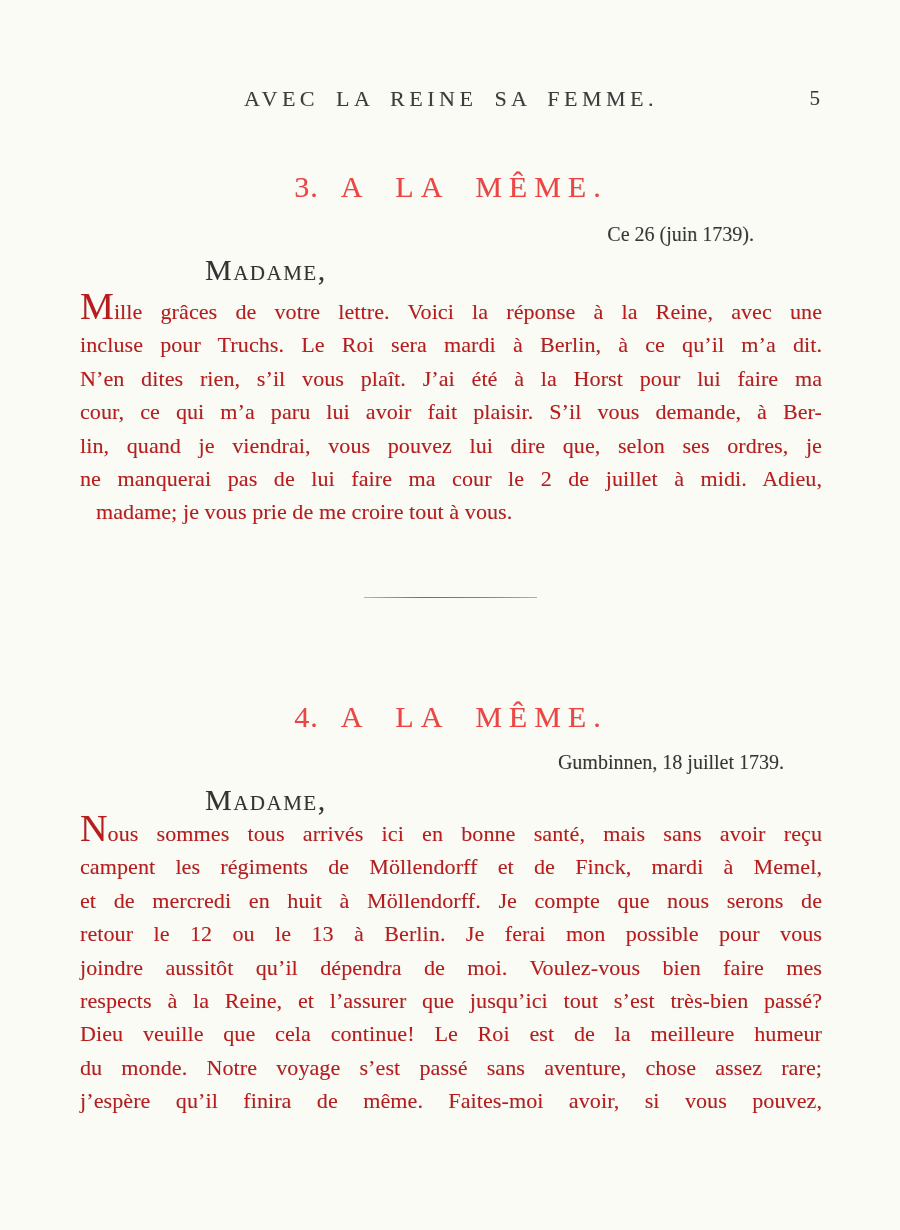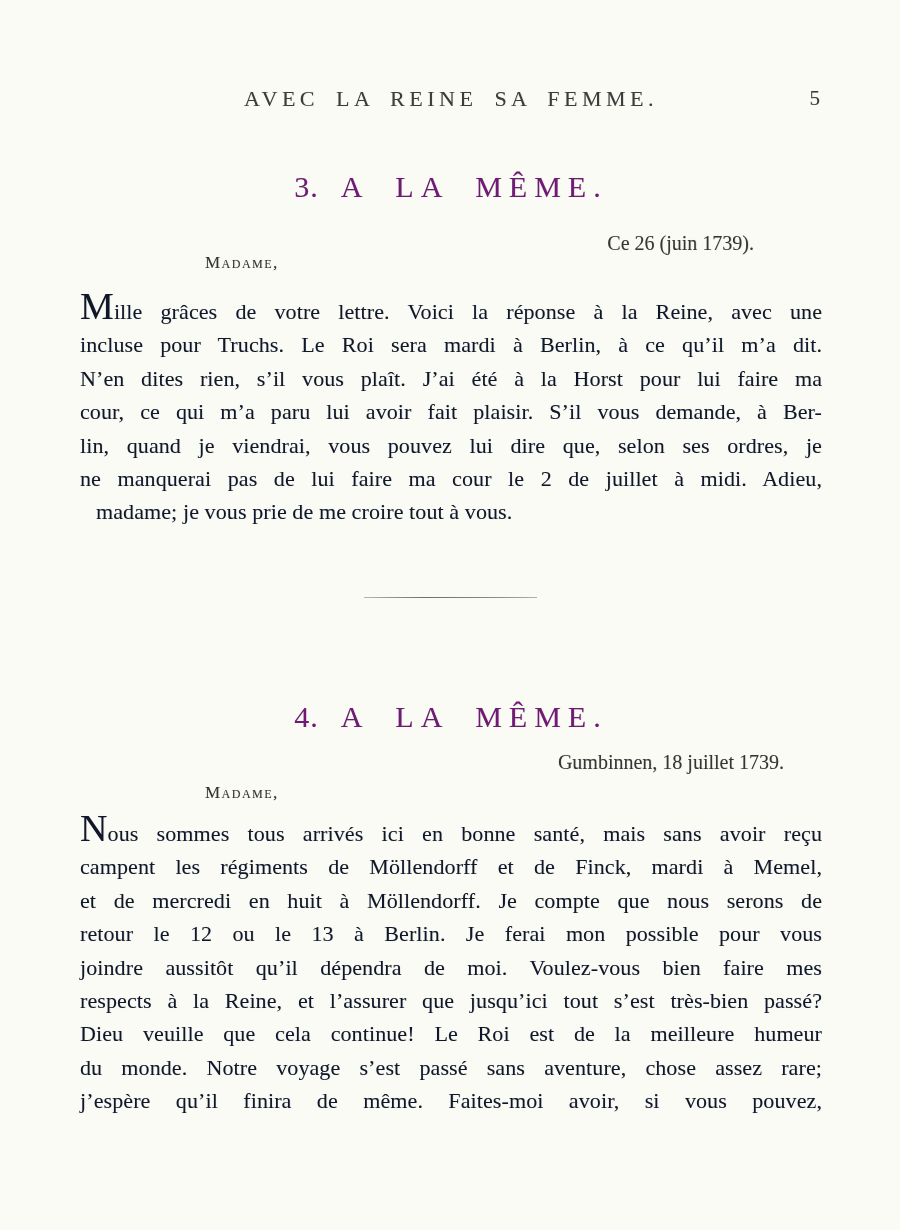--- a/index.html
+++ b/index.html
@@ -43,50 +43,50 @@
 
   
   .letter-heading {
     position: absolute;
     left: 80px;
     width: 742px;
     margin: 0;
     text-align: center;
     font-size: 30px;
     font-weight: normal;
-    color: #701a75;
+    color: #ef4444;
   }
   .heading-3 { top: 170px; }
   .heading-4 { top: 700px; }
   .heading-num {
     margin-right: 22px;
     letter-spacing: 1px;
   }
   .heading-title {
     letter-spacing: 7px;
     word-spacing: 13px;
   }
 
   
   .dateline {
     position: absolute;
     left: 80px;
     text-align: right;
     font-size: 20px;
     color: #363636;
   }
-  .dateline-1 { top: 232px; width: 674px; }
+  .dateline-1 { top: 223px; width: 674px; }
   .dateline-2 { top: 751px; width: 704px; }
 
   
   .salutation {
     position: absolute;
     left: 205px;
     font-variant: small-caps;
-    font-size: 17px;
+    font-size: 30px;
     letter-spacing: 1.5px;
     color: #333;
   }
   .salutation-1 { top: 253px; }
   .salutation-2 { top: 783px; }
 
   
   .body-block {
     position: absolute;
     left: 80px;
@@ -94,21 +94,21 @@
   }
   .body-1 { top: 295px; }
   .body-2 { top: 817px; }
   .line {
     height: 33.4px;
     line-height: 33.4px;
     font-size: 22px;
     text-align: justify;
     text-align-last: justify;
     letter-spacing: 0.1px;
-    color: #0f172a;
+    color: #b91c1c;
   }
   .line.short { text-align-last: left; margin-left: 16px; }
   .initial {
     font-size: 38px;
     line-height: 0;
   }
 
   
   .divider {
     position: absolute;

